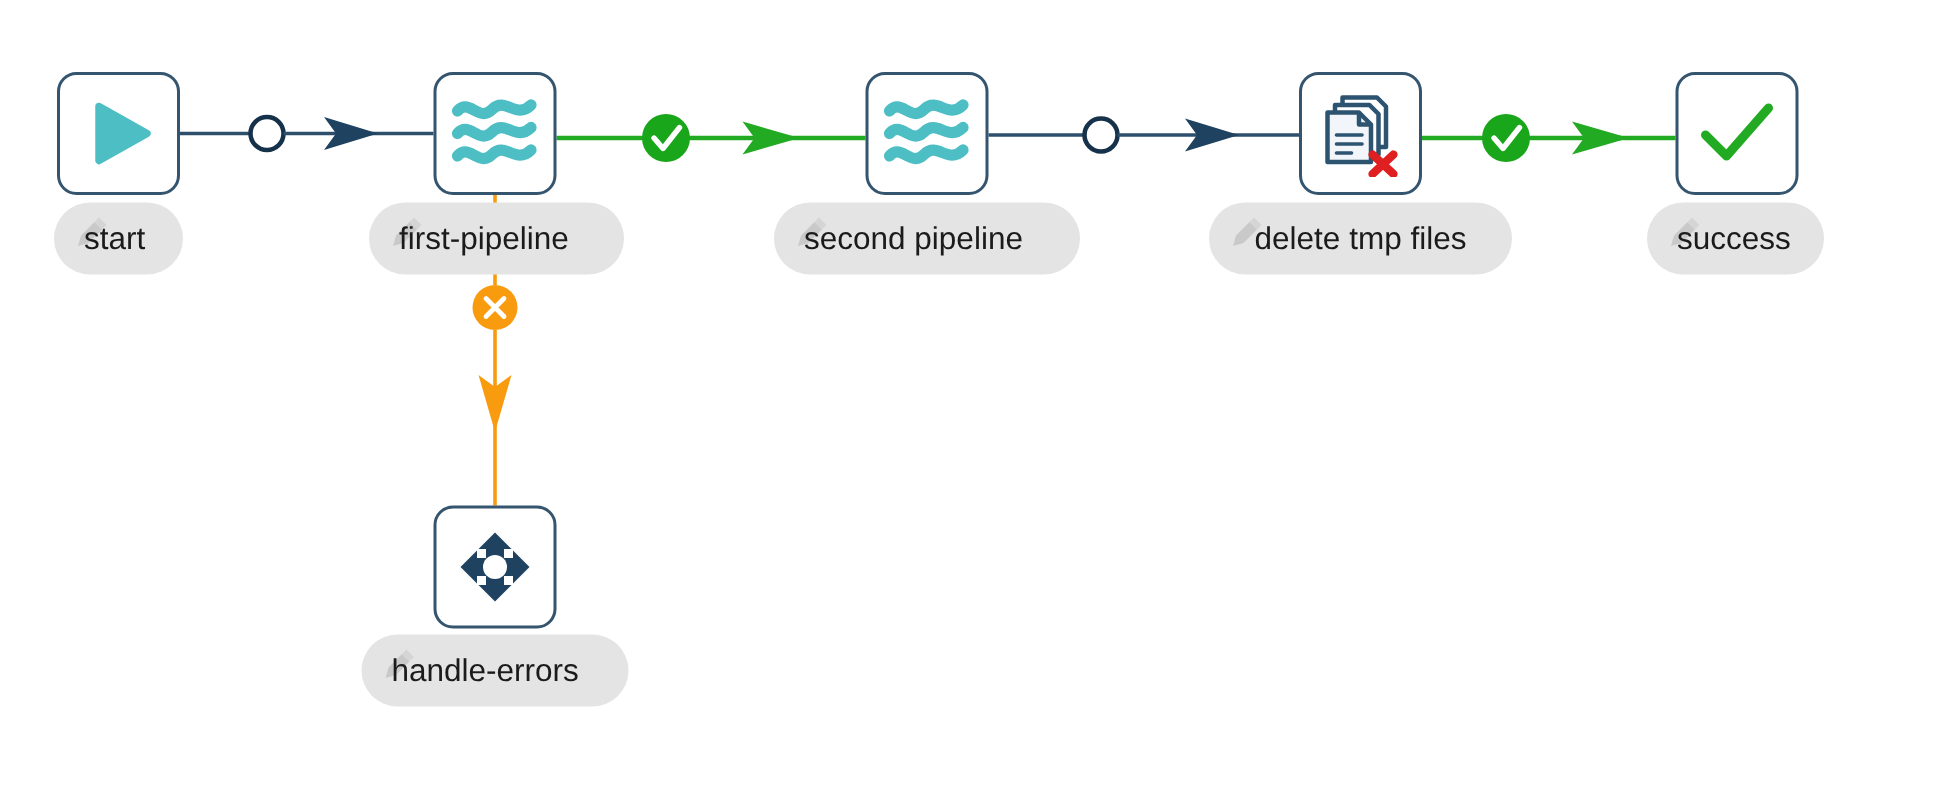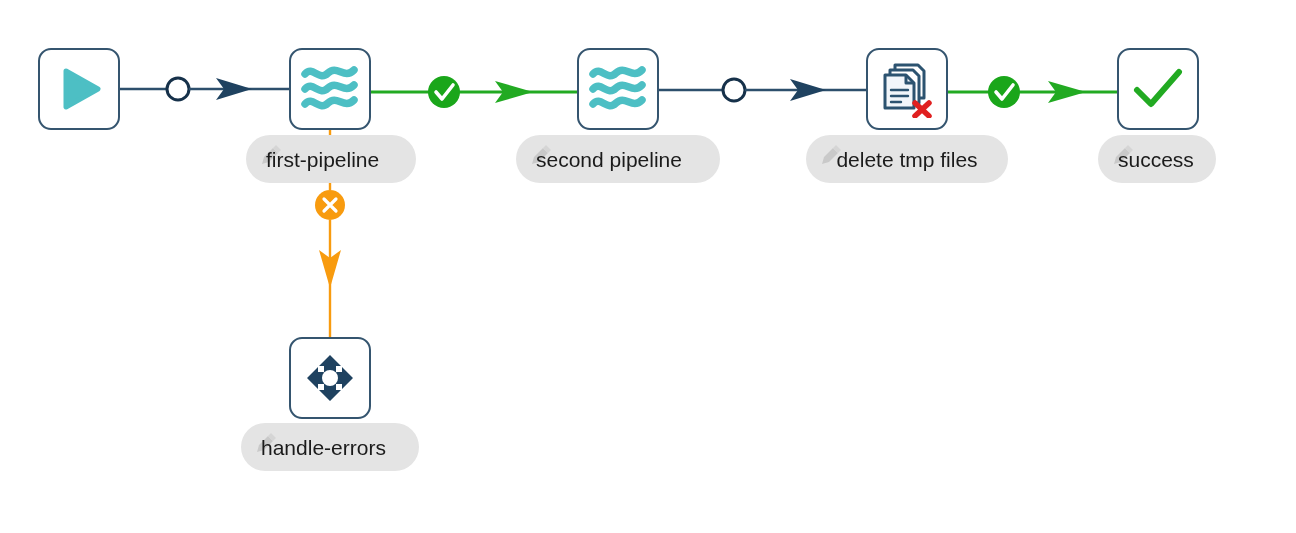--- a/index.html
+++ b/index.html
@@ -186,20 +186,29 @@
 
           <path d="M29,52 L18,41 L23,41 L23,34 L29,28 L35,34 L35,41 L40,41 Z"></path>
 
           <path d="M6,29 L17,18 L17,23 L24,23 L30,29 L24,35 L17,35 L17,40 Z"></path>
         </g>
         <circle cx="29" cy="29" r="8" fill="#ffffff"></circle>
       </svg>
     </span>
   </div>
 
+  <div class="label-pill" style="left:36px; top:135px; width:86px;">
+    <span class="pencil-icon">
+      <svg width="22" height="22" viewBox="0 0 22 22">
+        <path d="M2,20 L4,13 L13,4 L18,9 L9,18 Z" fill="#b4b4b4"></path>
+        <path d="M13,4 L16,1 L21,6 L18,9 Z" fill="#c9c9c9"></path>
+      </svg>
+    </span>
+    <span class="label-text">start</span>
+  </div>
 
   <div class="label-pill" style="left:246px; top:135px; width:170px;">
     <span class="pencil-icon">
       <svg width="22" height="22" viewBox="0 0 22 22">
         <path d="M2,20 L4,13 L13,4 L18,9 L9,18 Z" fill="#b4b4b4"></path>
         <path d="M13,4 L16,1 L21,6 L18,9 Z" fill="#c9c9c9"></path>
       </svg>
     </span>
     <span class="label-text">first-pipeline</span>
   </div>

